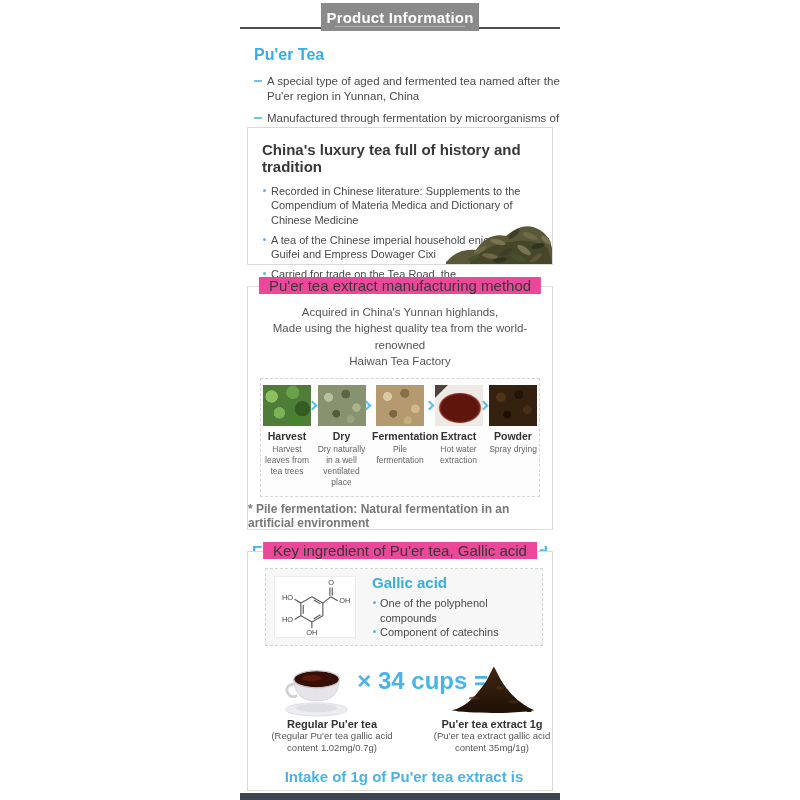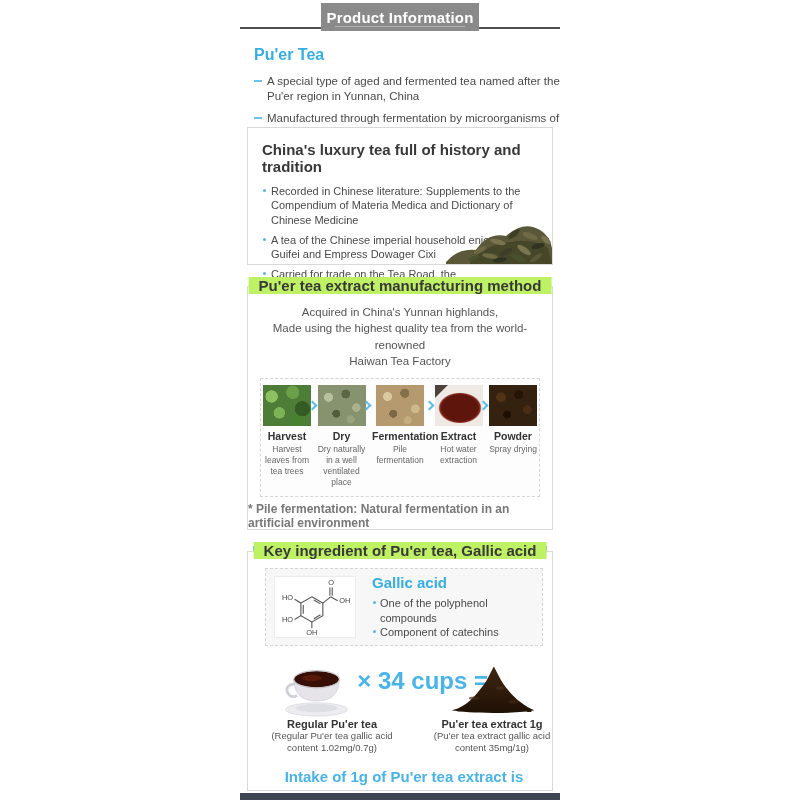--- a/index.html
+++ b/index.html
@@ -16,21 +16,21 @@
 
   
   .intro { position:absolute; left:254px; top:46px; width:312px; }
   .intro-title { color:#35aee3; font-size:16px; font-weight:bold; margin-bottom:10px; }
   .intro-item { position:relative; padding-left:13px; font-size:11.5px; line-height:1.32; color:#4a4a4a; margin-bottom:7px; }
   .dash { position:absolute; left:0; top:6px; width:8px; height:2px; background:#6cc4ea; }
 
   
   .obox { position:absolute; left:247px; width:306px; border:1px solid #d9d9d9; background:#fff; }
   .box-title { position:absolute; top:-10px; left:50%; transform:translateX(-50%);
-    background:#bef264; padding:0 10px; white-space:nowrap; font-size:15px; font-weight:bold; color:#383838; }
+    background:#ec4899; padding:0 10px; white-space:nowrap; font-size:15px; font-weight:normal; color:#383838; }
 
   
   .history-box { top:127px; height:138px; padding:13px 14px; }
   .history-title { font-size:15px; font-weight:bold; color:#383838; margin-bottom:9px; }
   .h-item { position:relative; padding-left:9px; font-size:11px; line-height:1.3; color:#4a4a4a; margin-bottom:6px; width:288px; }
   .dot { position:absolute; left:1px; top:5px; width:3px; height:3px; border-radius:50%; background:#58b7e2; }
   .leaves { position:absolute; right:0; bottom:0; }
 
   
   .mfg-box { top:286px; height:244px; padding-top:17px; }

